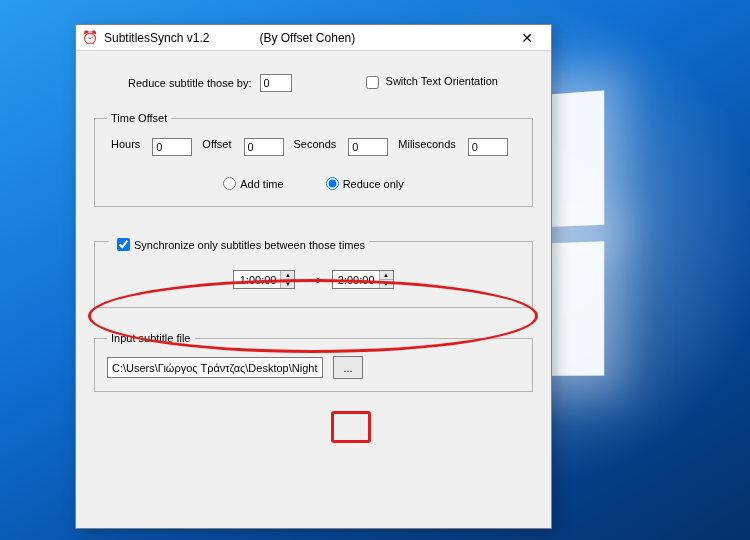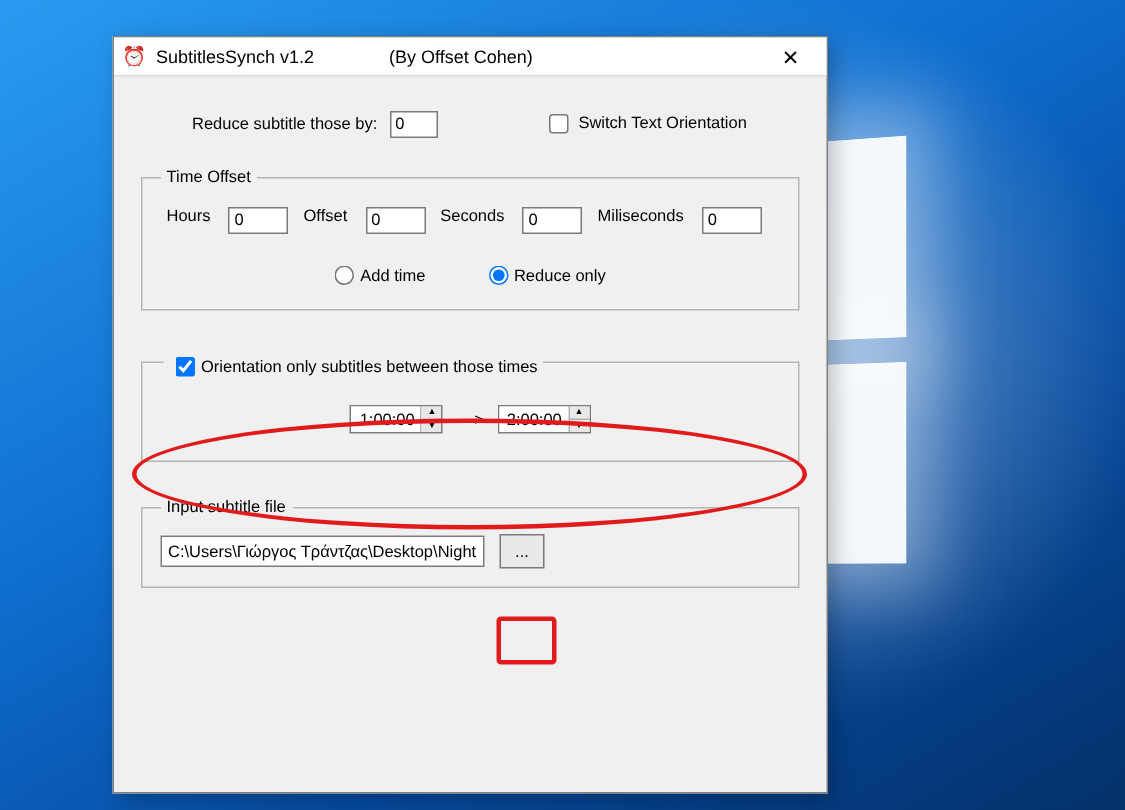--- a/index.html
+++ b/index.html
@@ -277,21 +277,21 @@
           <label>
             <input type="radio" name="timemode" checked="" style="">
             <span>Reduce only</span>
           </label>
         </div>
       </fieldset>
 
       <fieldset class="sync-fieldset" style="margin-top:34px;">
         <div class="sync-check-row">
           <input type="checkbox" class="chk" checked="" style="">
-          <span>Orientation only subtitles between those times</span>
+          <span>Synchronize only subtitles between those times</span>
         </div>
         <div class="time-range">
           <span class="spinner">
             <input value="1:00:00" style="">
             <span class="buttons">
               <button>▲</button>
               <button>▼</button>
             </span>
           </span>
           <span class="arrow-sep">----&gt;</span>

